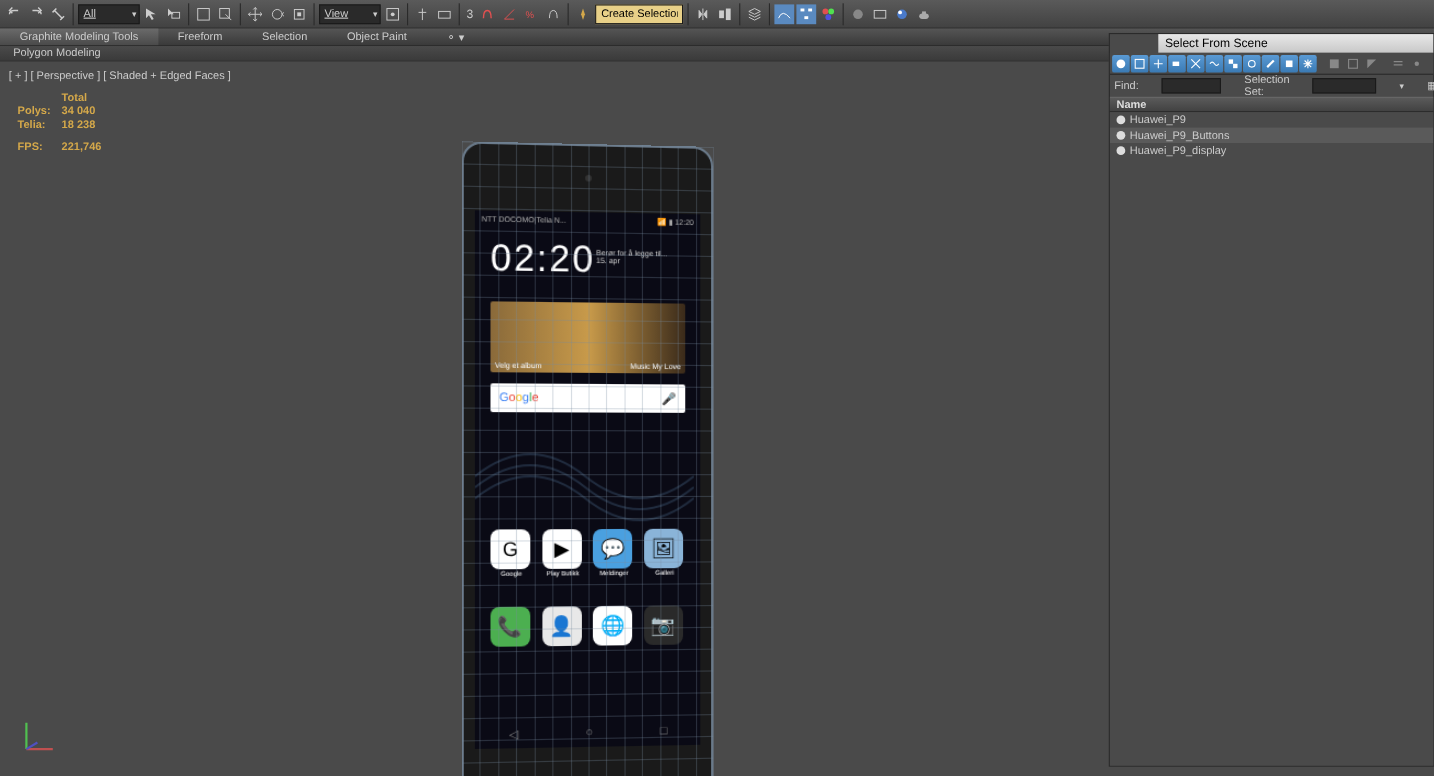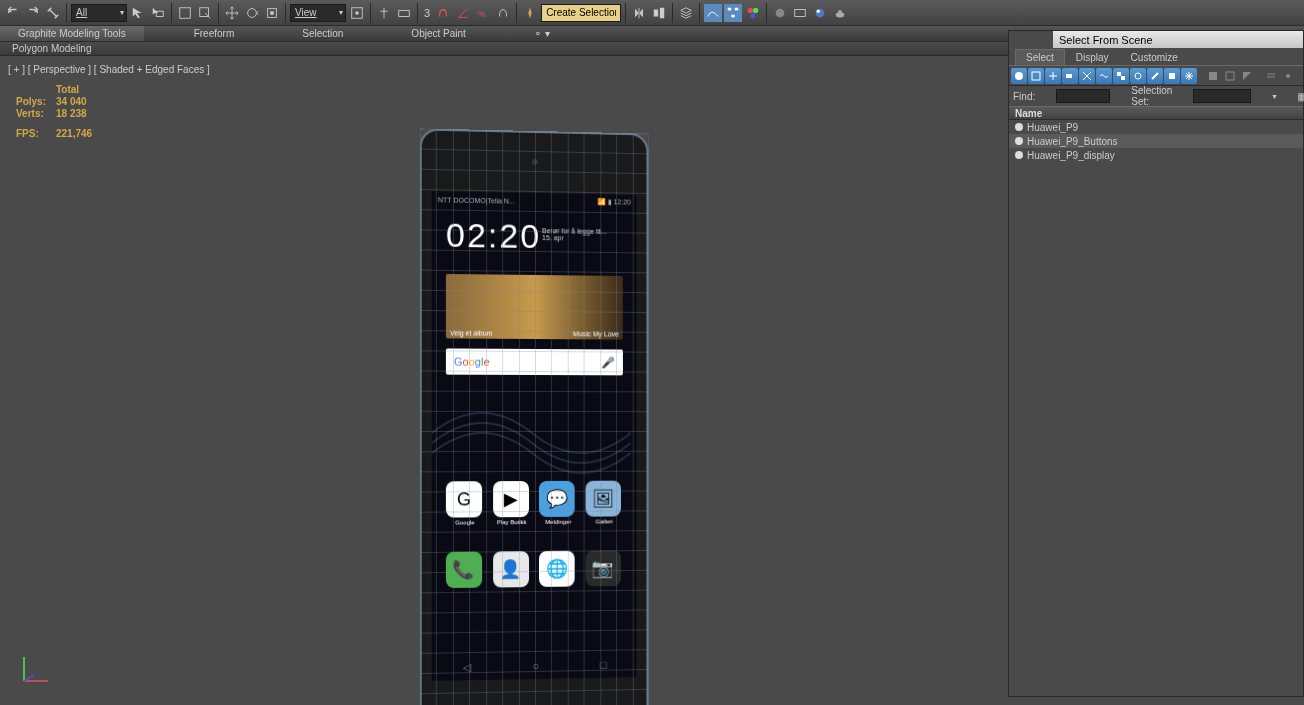--- a/index.html
+++ b/index.html
@@ -8,21 +8,21 @@
 
 .toolbar { height: 26px; background: linear-gradient(#5a5a5a, #424242); display: flex; align-items: center; gap: 2px; padding: 0 4px; border-bottom: 1px solid #2a2a2a; }
 .tb-icon { width: 18px; height: 18px; display: flex; align-items: center; justify-content: center; cursor: pointer; }
 .tb-icon svg { width: 14px; height: 14px; }
 .tb-sep { width: 1px; height: 20px; background: #2a2a2a; margin: 0 2px; }
 .tb-dropdown { height: 18px; background: #2a2a2a; color: #ccc; font-size: 10px; border: 1px solid #1a1a1a; padding: 0 14px 0 4px; display: flex; align-items: center; position: relative; text-decoration: underline; }
 .tb-dropdown::after { content: "▾"; position: absolute; right: 2px; font-size: 8px; }
 .tb-input { height: 18px; background: #e8d088; border: 1px solid #1a1a1a; font-size: 10px; padding: 0 4px; width: 80px; }
 
 
-.ribbon { height: 16px; background: linear-gradient(#555, #3a3a3a); display: flex; align-items: center; border-bottom: 1px solid #2a2a2a; gap: 32px; }
+.ribbon { height: 16px; background: linear-gradient(#555, #3a3a3a); display: flex; align-items: center; border-bottom: 1px solid #2a2a2a; }
 .ribbon-tab { padding: 0 18px; font-size: 10px; color: #ccc; height: 100%; display: flex; align-items: center; cursor: pointer; }
 .ribbon-tab.active { background: linear-gradient(#6a6a6a, #4a4a4a); }
 .ribbon-sub { height: 14px; background: linear-gradient(#4a4a4a, #3a3a3a); padding-left: 12px; font-size: 10px; color: #ccc; display: flex; align-items: center; border-bottom: 1px solid #2a2a2a; }
 
 
 .viewport { position: absolute; top: 56px; left: 0; right: 0; bottom: 0; background: #4a4a4a; }
 .vp-label { position: absolute; top: 8px; left: 8px; font-size: 10px; color: #ccc; }
 .stats { position: absolute; top: 28px; left: 16px; font-size: 10px; color: #d4a84a; line-height: 12px; font-weight: bold; }
 .stats-row { display: flex; }
 .stats-lbl { width: 40px; }
@@ -258,21 +258,21 @@
   <div class="stats">
     <div class="stats-row">
         <span class="stats-lbl"></span>
         <span>Total</span>
       </div>
     <div class="stats-row">
         <span class="stats-lbl">Polys:</span>
         <span>34 040</span>
       </div>
     <div class="stats-row">
-        <span class="stats-lbl">Verts:</span>
+        <span class="stats-lbl">Telia:</span>
         <span>18 238</span>
       </div>
     <div class="stats-row" style="margin-top:8px">
         <span class="stats-lbl">FPS:</span>
         <span>221,746</span>
       </div>
   </div>
 
   <div class="phone">
     <div class="phone-body">
@@ -392,25 +392,20 @@
 
   <svg class="axis-gizmo" viewBox="0 0 40 40">
     <line x1="8" y1="32" x2="8" y2="8" stroke="#50c050" stroke-width="2"></line>
     <line x1="8" y1="32" x2="32" y2="32" stroke="#c05050" stroke-width="2"></line>
     <line x1="8" y1="32" x2="18" y2="26" stroke="#5050c0" stroke-width="2"></line>
   </svg>
 </div>
 
 <div class="dialog">
   <div class="dlg-title">Select From Scene</div>
-  <div class="dlg-tabs">
-    <div class="dlg-tab active">Select</div>
-    <div class="dlg-tab">Display</div>
-    <div class="dlg-tab">Customize</div>
-  </div>
   <div class="dlg-iconbar">
     <div class="dlg-ic blue">
         <svg width="10" height="10">
           <circle cx="5" cy="5" r="4" fill="#fff"></circle>
         </svg>
       </div>
     <div class="dlg-ic blue">
         <svg width="10" height="10">
           <rect x="1" y="1" width="8" height="8" stroke="#fff" fill="none"></rect>
         </svg>

